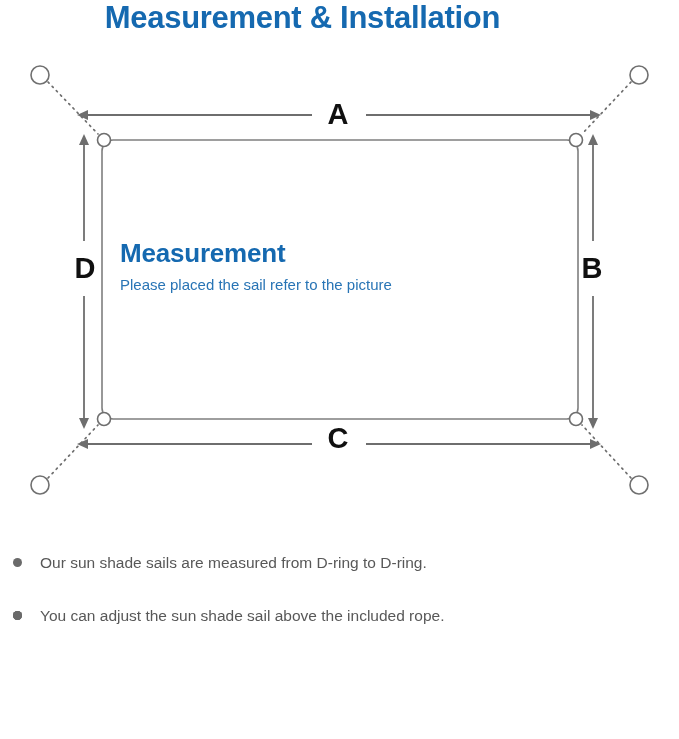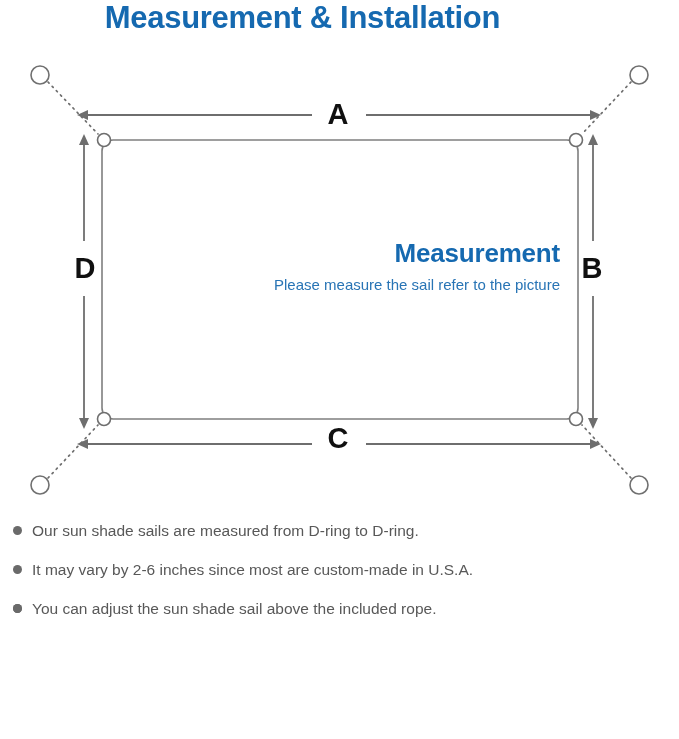--- a/index.html
+++ b/index.html
@@ -59,21 +59,21 @@
   .dim-a { left: 318px; top: 56px; width: 40px; }
   .dim-b { left: 575px; top: 210px; width: 34px; }
   .dim-c { left: 318px; top: 380px; width: 40px; }
   .dim-d { left: 68px;  top: 210px; width: 34px; }
 
   .center-block {
     position: absolute;
     left: 120px;
     top: 194px;
     width: 440px;
-    text-align: right;
+    text-align: left;
   }
   .center-title {
     font-family: "Liberation Sans", sans-serif;
     font-weight: bold;
     font-size: 26px;
     color: #1569b0;
     line-height: 30px;
     letter-spacing: -0.2px;
   }
   .center-sub {
@@ -86,27 +86,28 @@
 
   
   .notes {
     position: absolute;
     left: 0;
     top: 520px;
     width: 679px;
   }
   .note {
     position: relative;
-    padding-left: 32px;
+    padding-left: 40px;
     padding-right: 8px;
     margin-bottom: 18px;
     font-family: "Liberation Sans", sans-serif;
     font-size: 15.5px;
     line-height: 21px;
     color: #585858;
+    margin-top: 32px;
   }
   .note .bullet {
     position: absolute;
     left: 13px;
     top: 6px;
     width: 9px;
     height: 9px;
     border-radius: 50%;
     background: #6a6a6a;
   }
@@ -177,32 +178,31 @@
 
     </svg>
 
     <div class="dim-label dim-a">A</div>
     <div class="dim-label dim-b">B</div>
     <div class="dim-label dim-c">C</div>
     <div class="dim-label dim-d">D</div>
 
     <div class="center-block">
       <div class="center-title">Measurement</div>
-      <div class="center-sub">Please measure the sail refer to the picture</div>
+      <div class="center-sub">Please placed the sail refer to the picture</div>
     </div>
   </div>
 
   <div class="notes">
     <div class="note">
       <span class="bullet"></span>
       <span>Our sun shade sails are measured from D-ring to D-ring.</span>
     </div>
     <div class="note">
       <span class="bullet"></span>
-      <span>It may vary by 2-6 inches since most are custom-made in U.S.A.</span>
     </div>
     <div class="note">
       <span class="bullet"></span>
     </div>
     <div class="note">
       <span class="bullet"></span>
       <span>You can adjust the sun shade sail above the included rope.</span>
     </div>
   </div>
 

